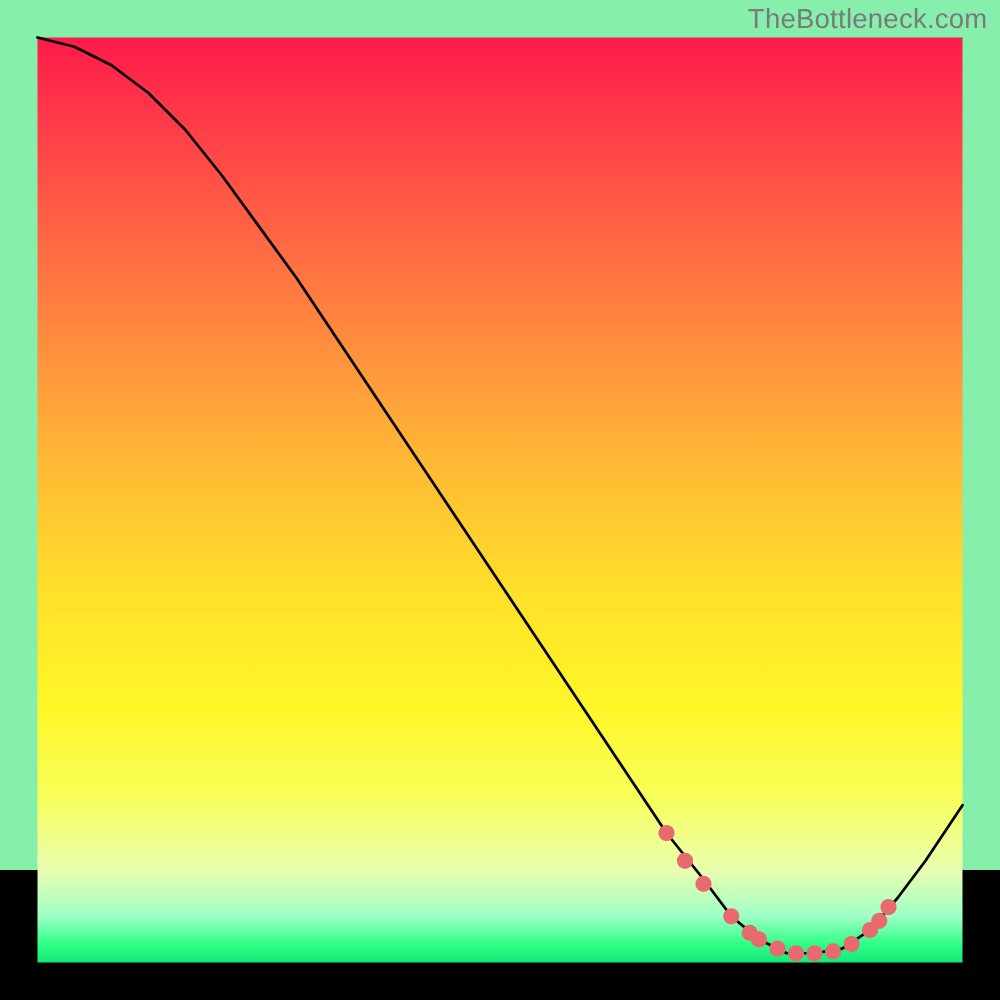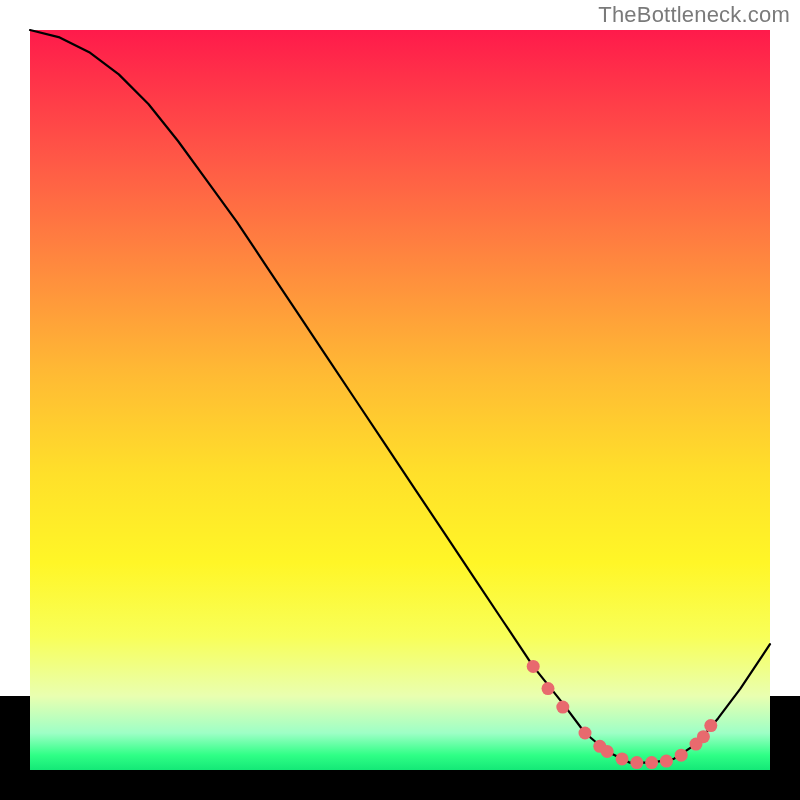--- a/index.html
+++ b/index.html
@@ -8,21 +8,21 @@
     width: 800px;
     height: 800px;
     background: #000;
     overflow: hidden;
     font-family: Arial, Helvetica, sans-serif;
   }
   .frame {
     position: relative;
     width: 800px;
     height: 696px;
-    background: #ffffff;
+    background: #86efac;
   }
   .watermark {
     position: absolute;
     top: 2px;
     right: 10px;
     color: #7a7a7a;
     font-size: 22px;
     font-weight: 500;
     letter-spacing: 0.2px;
     z-index: 10;

